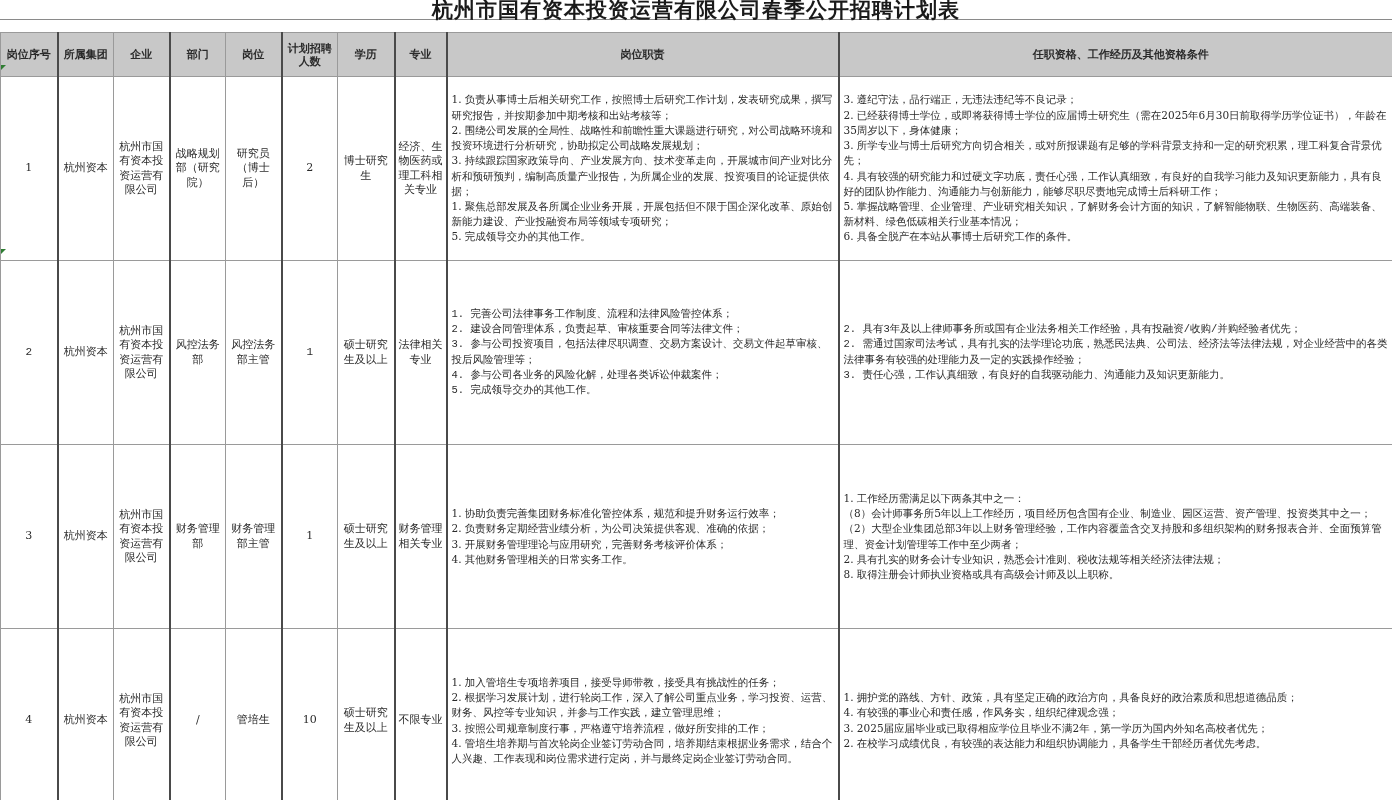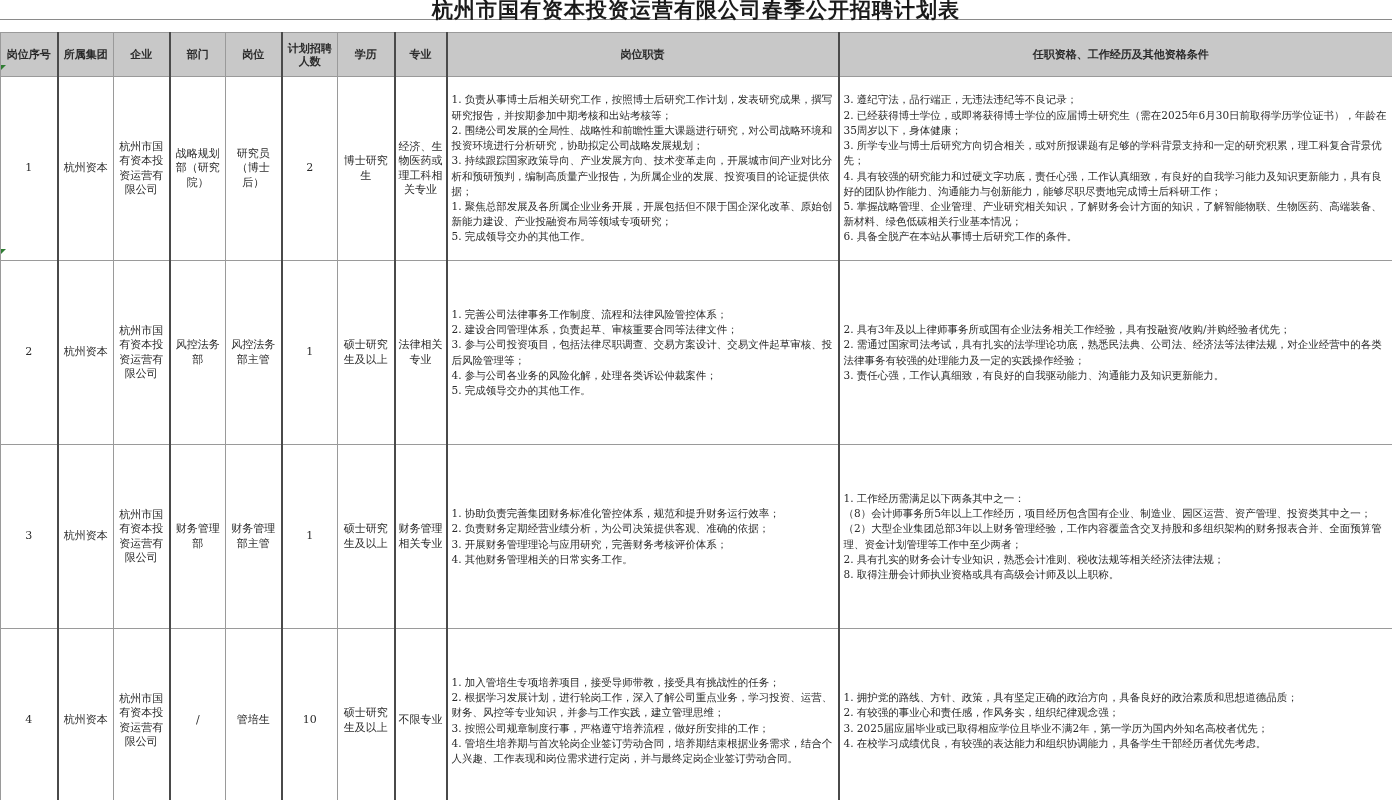--- a/index.html
+++ b/index.html
@@ -33,21 +33,21 @@
   table.grid td {
     font-size: 11px; line-height: 14.5px; vertical-align: middle; text-align: center;
     color: #2b2b2b; padding: 0 3px;
   }
   table.grid td.para {
     text-align: left; font-size: 10.5px; line-height: 15.2px; padding: 0 4px;
   }
   .dk-r { border-right: 2px solid #4a4a4a !important; }
 
   tr.r1 td { height: 184px; }
-  tr.r2 td { height: 184px; }
+  tr.r2 td { height: 184px; font-family: Liberation Mono, monospace; }
   tr.r3 td { height: 184px; }
   tr.r4 td { height: 184px; }
 
   .line { display: block; }
   .marker {
     position: absolute; width: 0; height: 0;
     border-top: 5px solid #2e7d32; border-right: 5px solid transparent;
   }
 </style>
 </head>
@@ -167,23 +167,23 @@
         <td class="dk-r">硕士研究生及以上</td>
         <td class="dk-r">不限专业</td>
         <td class="para dk-r">
             <span class="line">1. 加入管培生专项培养项目，接受导师带教，接受具有挑战性的任务；</span>
             <span class="line">2. 根据学习发展计划，进行轮岗工作，深入了解公司重点业务，学习投资、运营、财务、风控等专业知识，并参与工作实践，建立管理思维；</span>
             <span class="line">3. 按照公司规章制度行事，严格遵守培养流程，做好所安排的工作；</span>
             <span class="line">4. 管培生培养期与首次轮岗企业签订劳动合同，培养期结束根据业务需求，结合个人兴趣、工作表现和岗位需求进行定岗，并与最终定岗企业签订劳动合同。</span>
           </td>
         <td class="para">
             <span class="line">1. 拥护党的路线、方针、政策，具有坚定正确的政治方向，具备良好的政治素质和思想道德品质；</span>
-            <span class="line">2. 有较强的事业心和责任感，作风务实，组织纪律观念强；</span>
+            <span class="line">4. 有较强的事业心和责任感，作风务实，组织纪律观念强；</span>
             <span class="line">3. 2025届应届毕业或已取得相应学位且毕业不满2年，第一学历为国内外知名高校者优先；</span>
-            <span class="line">4. 在校学习成绩优良，有较强的表达能力和组织协调能力，具备学生干部经历者优先考虑。</span>
+            <span class="line">2. 在校学习成绩优良，有较强的表达能力和组织协调能力，具备学生干部经历者优先考虑。</span>
           </td>
       </tr>
     </tbody>
   </table>
 
   <div class="marker" style="left:1px; top:65px;"></div>
   <div class="marker" style="left:1px; top:249px;"></div>
 </div>
 
 </body></html>

